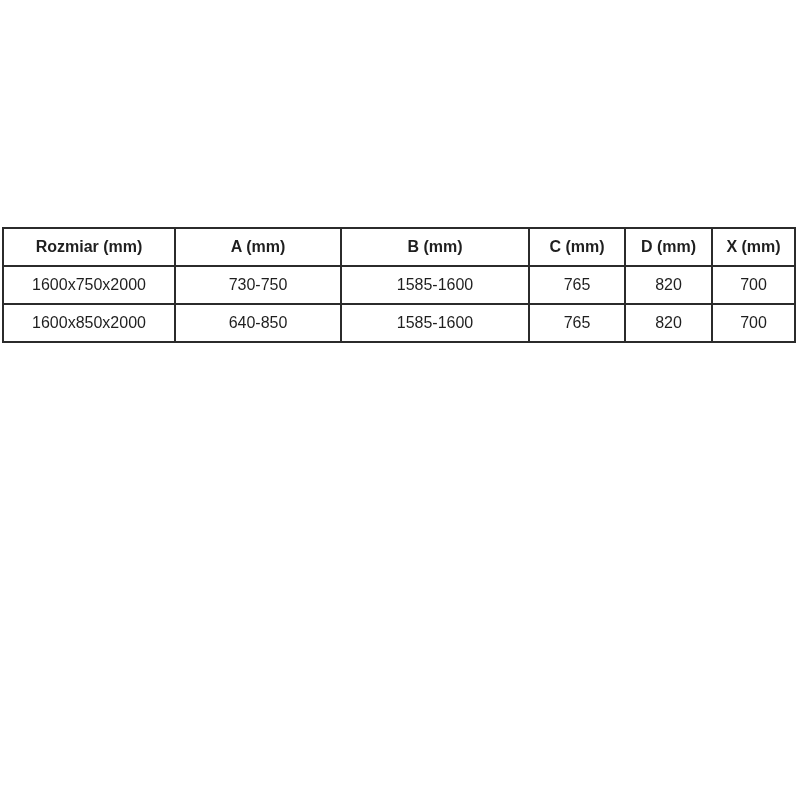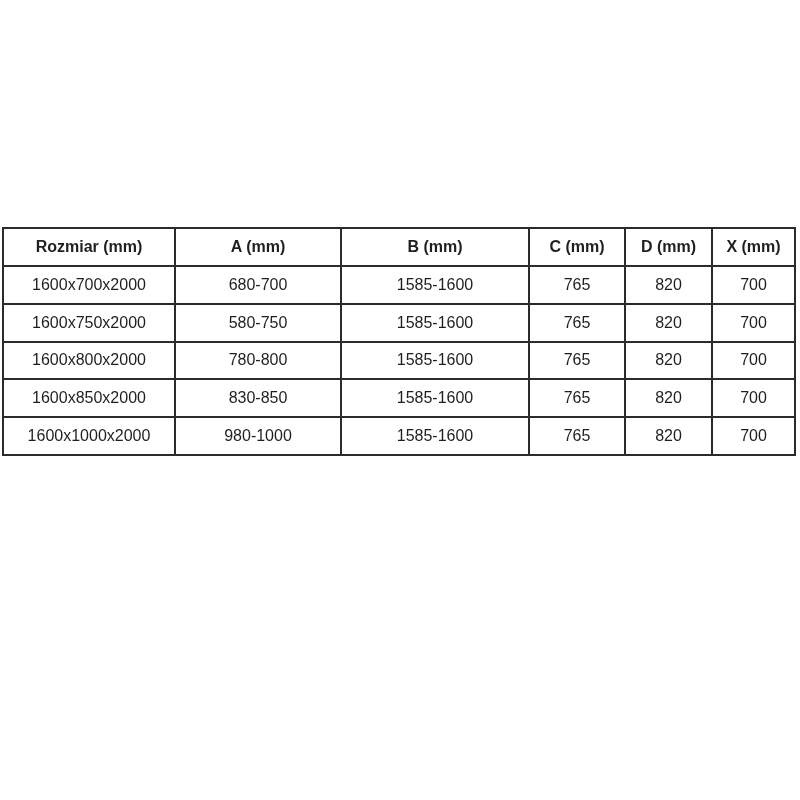--- a/index.html
+++ b/index.html
@@ -75,54 +75,30 @@
         <th>Rozmiar (mm)</th>
         <th>A (mm)</th>
         <th>B (mm)</th>
         <th>C (mm)</th>
         <th>D (mm)</th>
         <th>X (mm)</th>
       </tr>
     </thead>
     <tbody id="spec-tbody">
         <tr>
-          <td>1600x700x2000</td>
-          <td>680-700</td>
-          <td>1585-1600</td>
-          <td>765</td>
-          <td>820</td>
-          <td>700</td>
-        </tr>
-        <tr>
           <td>1600x750x2000</td>
-          <td>580-750</td>
-          <td>1585-1600</td>
-          <td>765</td>
-          <td>820</td>
-          <td>700</td>
-        </tr>
-        <tr>
-          <td>1600x800x2000</td>
-          <td>780-800</td>
+          <td>730-750</td>
           <td>1585-1600</td>
           <td>765</td>
           <td>820</td>
           <td>700</td>
         </tr>
         <tr>
           <td>1600x850x2000</td>
-          <td>830-850</td>
-          <td>1585-1600</td>
-          <td>765</td>
-          <td>820</td>
-          <td>700</td>
-        </tr>
-        <tr>
-          <td>1600x1000x2000</td>
-          <td>980-1000</td>
+          <td>640-850</td>
           <td>1585-1600</td>
           <td>765</td>
           <td>820</td>
           <td>700</td>
         </tr>
       </tbody>
   </table>
 </div>
 
 </body></html>

